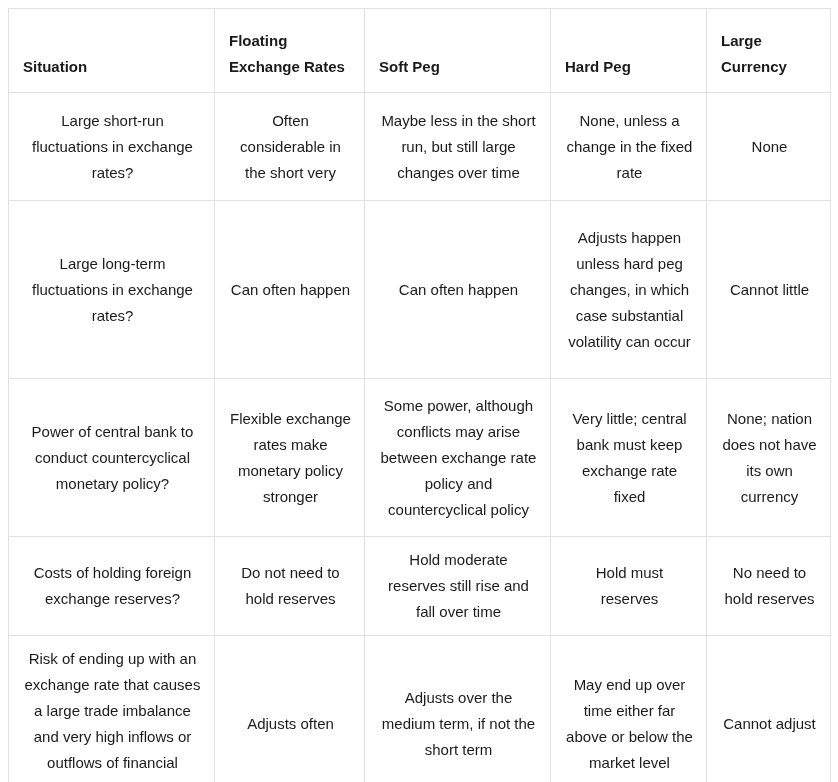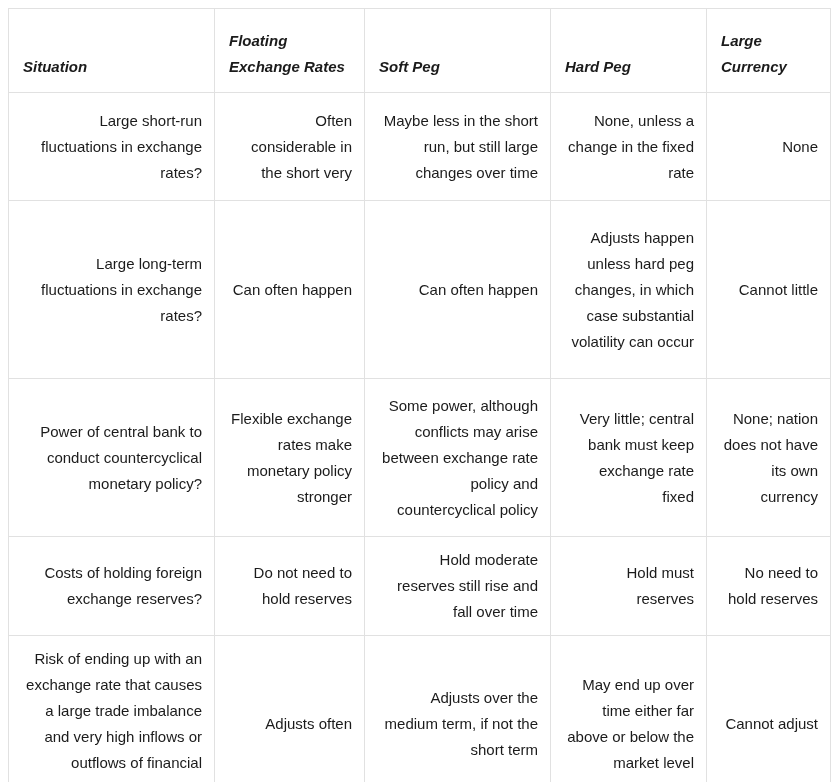--- a/index.html
+++ b/index.html
@@ -27,25 +27,24 @@
   table.comparison td {
     border: 1.5px solid #e1e1e1;
     box-sizing: border-box;
     overflow: hidden;
   }
   table.comparison th {
     font-weight: bold;
     text-align: left;
     vertical-align: bottom;
     padding: 10px 12px 12px 14px;
-    font-style: italic;
   }
   table.comparison td {
     vertical-align: middle;
-    text-align: right;
+    text-align: center;
     padding: 10px 12px 10px 14px;
   }
   
   col.c1 { width: 206px; }
   col.c2 { width: 150px; }
   col.c3 { width: 186px; }
   col.c4 { width: 156px; }
   col.c5 { width: 124px; }
   
   tr.hdr  { height: 84px; }

